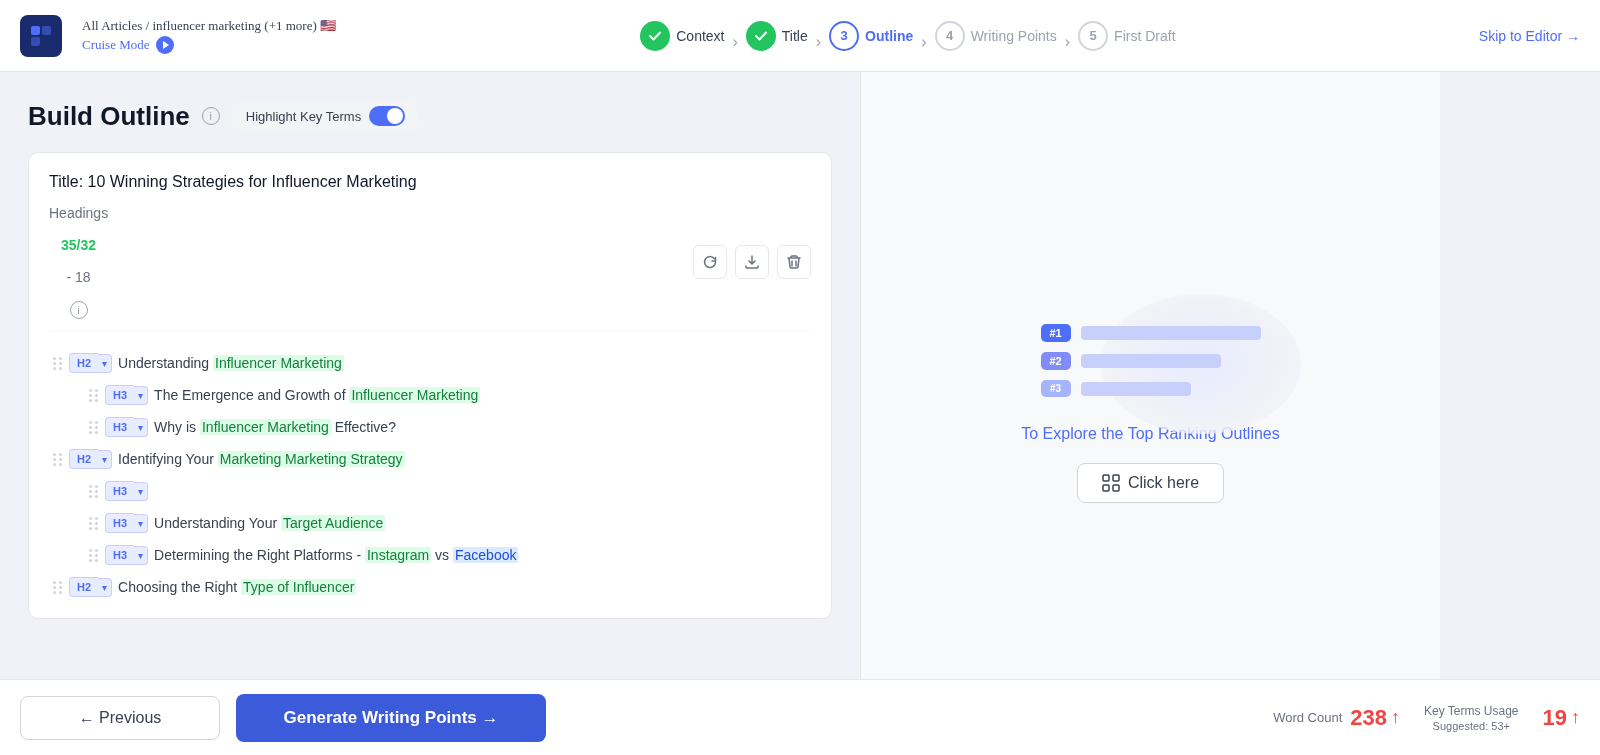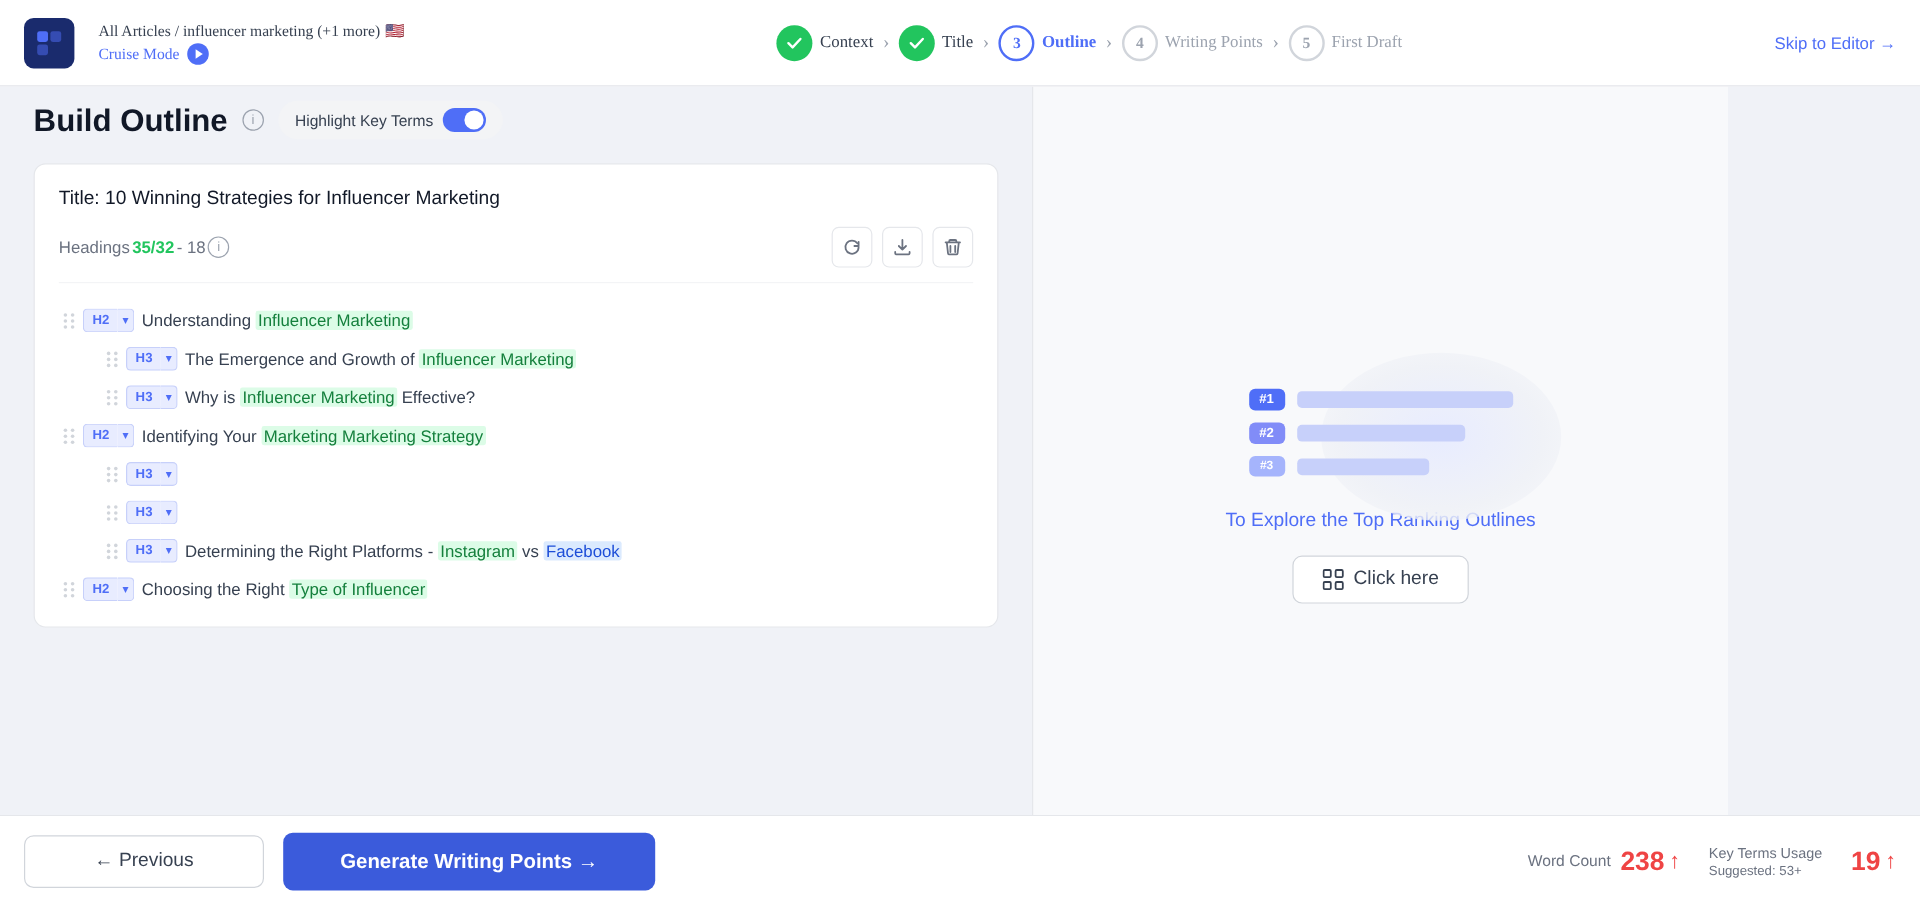--- a/index.html
+++ b/index.html
@@ -59,25 +59,24 @@
       content: '';
       border-left: 6px solid white;
       border-top: 4px solid transparent;
       border-bottom: 4px solid transparent;
       margin-left: 2px;
     }
 
     
     .stepper {
       display: flex;
-      align-items: center;
+      align-items: flex-end;
       gap: 6px;
       flex: 1;
       justify-content: center;
-      font-family: Liberation Serif, serif;
     }
     .step {
       display: flex;
       align-items: center;
       gap: 6px;
       font-size: 14px;
     }
     .step-circle {
       width: 30px; height: 30px;
       border-radius: 50%;
@@ -131,21 +130,21 @@
     .main {
       flex: 1;
       display: flex;
       gap: 0;
       padding: 0;
     }
 
     
     .left-panel {
       flex: 1;
-      padding: 12px 28px 100px 28px;
+      padding: 28px 28px 100px 28px;
       max-width: 860px;
     }
 
     .panel-title-row {
       display: flex;
       align-items: center;
       gap: 12px;
       margin-bottom: 20px;
     }
     .panel-title {
@@ -209,21 +208,22 @@
       justify-content: space-between;
       margin-bottom: 16px;
       padding-bottom: 12px;
       border-bottom: 1px solid #f3f4f6;
     }
     .headings-label {
       font-size: 14px;
       color: #6b7280;
       display: flex;
       align-items: center;
-      gap: 2px;
+      gap: 16px;
+      flex-direction: column;
     }
     .headings-count {
       color: #22c55e;
       font-weight: 600;
     }
     .headings-range {
       color: #6b7280;
     }
     .outline-actions {
       display: flex;
@@ -439,21 +439,21 @@
     }
     .footer-spacer { flex: 1; }
     .footer-stats {
       display: flex;
       align-items: center;
       gap: 24px;
     }
     .stat-group {
       display: flex;
       flex-direction: column;
-      align-items: flex-start;
+      align-items: center;
       gap: 2px;
     }
     .stat-label {
       font-size: 12px;
       color: #6b7280;
     }
     .stat-value {
       font-size: 22px;
       font-weight: 700;
       color: #ef4444;
@@ -699,20 +699,21 @@
                   <div class="drag-dot"></div>
                   <div class="drag-dot"></div>
                   <div class="drag-dot"></div>
                   <div class="drag-dot"></div>
                 </div>
             </div>
             <div class="heading-badge">
               <span class="h-tag">H3</span>
               <span class="h-drop">▾</span>
             </div>
+            <span class="item-text">Understanding Your <span class="highlight-green">Target Audience</span></span>
           </div>
 
           <div class="outline-item h3">
             <div class="drag-handle">
               <div class="drag-dots">
                   <div class="drag-dot"></div>
                   <div class="drag-dot"></div>
                   <div class="drag-dot"></div>
                   <div class="drag-dot"></div>
                   <div class="drag-dot"></div>

